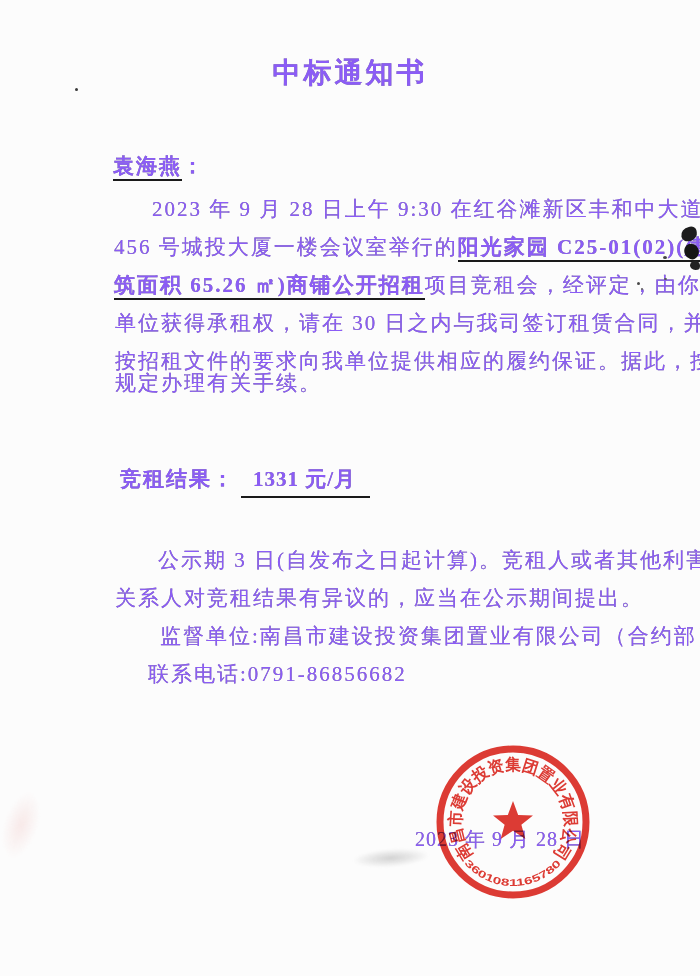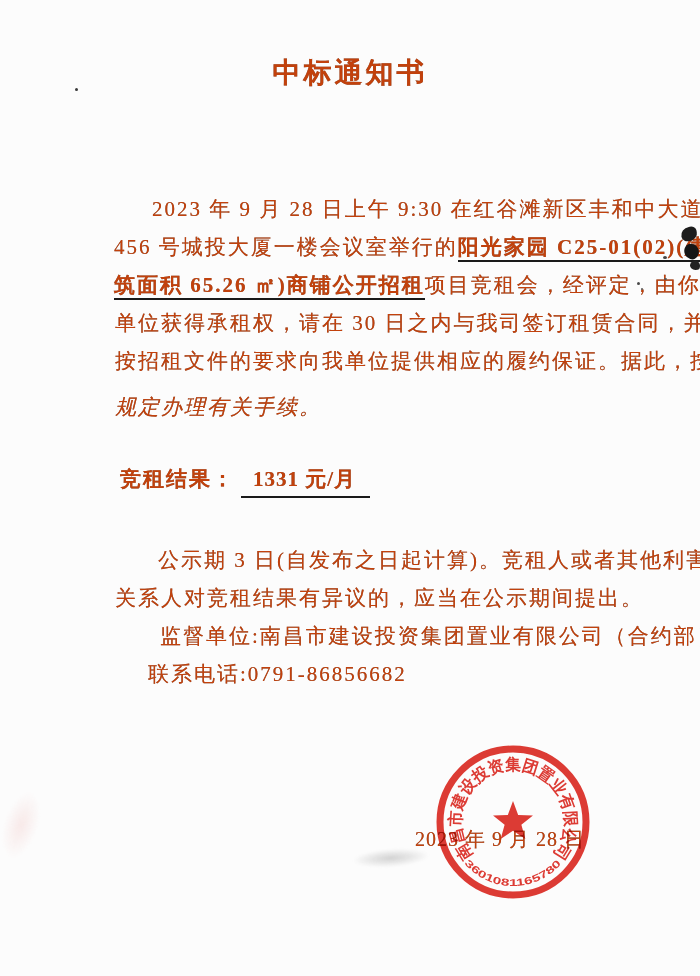--- a/index.html
+++ b/index.html
@@ -2,21 +2,21 @@
 <html><head>
 <meta charset="utf-8">
 <style>
   html,body{margin:0;padding:0;background:#e8e8e8;}
   #page{
     position:relative;
     width:700px;height:976px;
     background:#fcfcfc;
     overflow:hidden;
     font-family:"Liberation Serif","DejaVu Serif",serif;
-    color:#c2410c;
+    color:#8b5cf6;
   }
   .line{
     position:absolute;
     white-space:nowrap;
     font-size:21px;
     line-height:30px;
     letter-spacing:2px;
     text-shadow:0 0 0.5px rgba(20,20,20,.55);
   }
   .title{
@@ -26,21 +26,21 @@
     letter-spacing:3px;
   }
   .u{border-bottom:2px solid #1a1a1a;padding-bottom:1px;}
   .em{font-weight:700;border-bottom:2px solid #1a1a1a;padding-bottom:1px;}
   .recipient{left:113px;top:151px;font-weight:700;}
   .p1-l1{left:152px;top:194px;}
   .p1-l2{left:114px;top:232px;}
   .p1-l3{left:114px;top:270px;}
   .p1-l4{left:115px;top:308px;}
   .p1-l5{left:115px;top:346px;}
-  .p1-l6{left:115px;top:392px;font-style:italic;}
+  .p1-l6{left:115px;top:368px;}
   .result{left:120px;top:464px;font-weight:700;text-align:right;}
   .result-value{
     display:inline-block;
     border-bottom:2px solid #1a1a1a;
     padding:0 14px 2px 12px;
     margin-left:6px;
     font-weight:700;letter-spacing:1px;
   }
   .n-l1{left:158px;top:545px;}
   .n-l2{left:115px;top:583px;}
@@ -89,20 +89,23 @@
     transform:rotate(18deg);
   }
 </style>
 </head>
 <body>
 
 <div id="page">
 
   <div class="line title">中标通知书</div>
 
+  <div class="line recipient">
+    <span class="u">袁海燕</span><span>：</span>
+  </div>
 
   <div class="line p1-l1">2023 年 9 月 28 日上午 9:30 在红谷滩新区丰和中大道</div>
 
   <div class="line p1-l2">
     <span>456 号城投大厦一楼会议室举行的</span><span class="em">阳光家园 C25-01(02)(建</span>
   </div>
 
   <div class="line p1-l3">
     <span class="em">筑面积 65.26 ㎡)商铺公开招租</span><span>项目竞租会，经评定，由你</span>
   </div>

